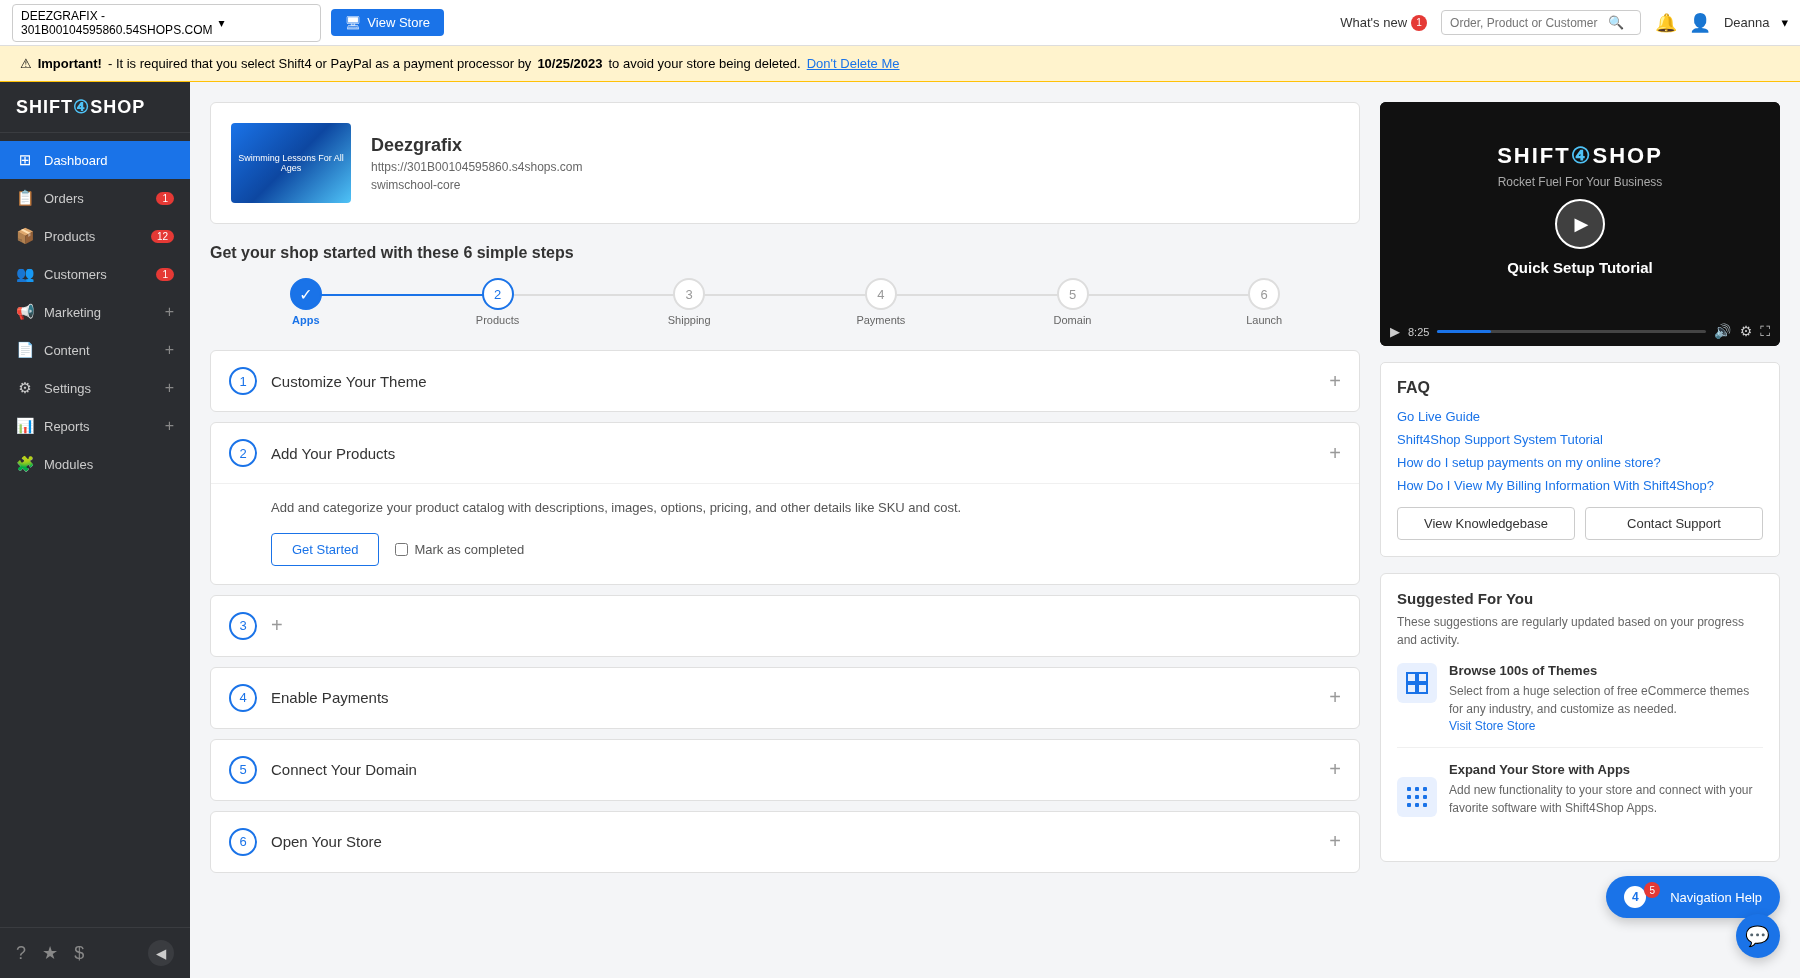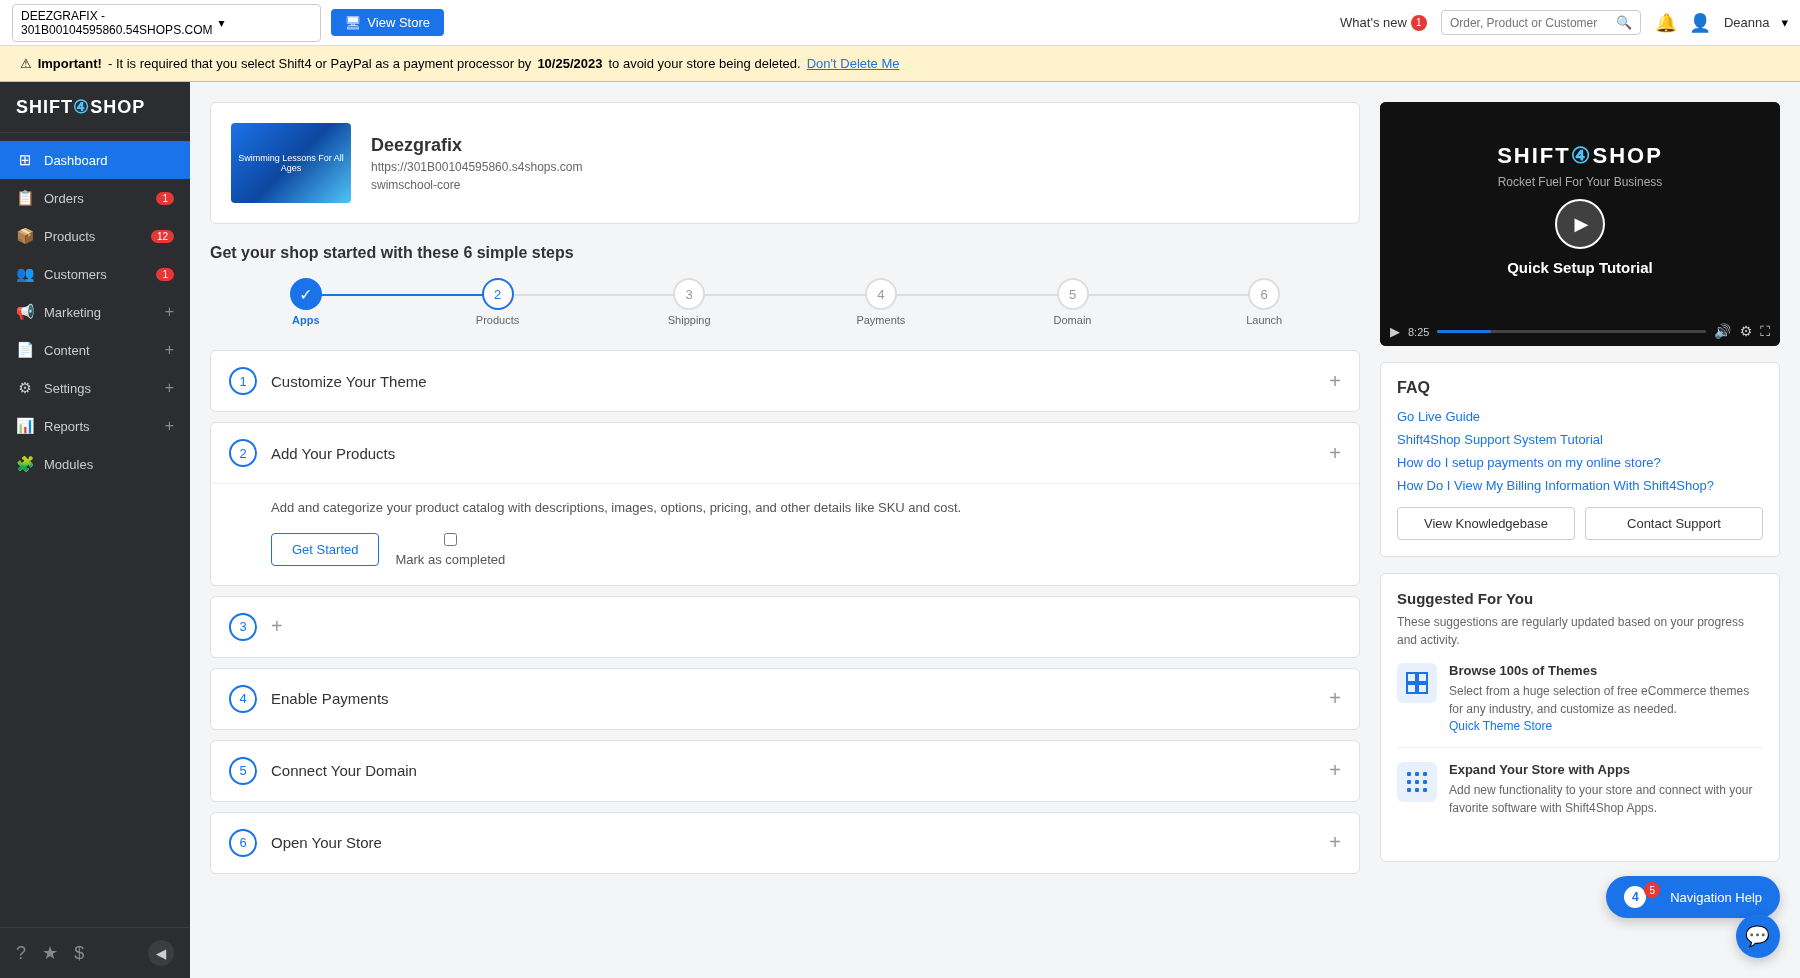--- a/index.html
+++ b/index.html
@@ -6,21 +6,21 @@
     body { font-family: -apple-system, BlinkMacSystemFont, 'Segoe UI', sans-serif; font-size: 13px; background: #f4f5f7; display: flex; flex-direction: column; height: 978px; overflow: hidden; }
 
     
     .topbar { display: flex; align-items: center; background: #fff; border-bottom: 1px solid #ddd; height: 46px; padding: 0 12px; gap: 10px; flex-shrink: 0; z-index: 10; }
     .store-selector { display: flex; align-items: center; border: 1px solid #ccc; border-radius: 4px; padding: 4px 8px; font-size: 12px; gap: 6px; cursor: pointer; min-width: 260px; justify-content: space-between; }
     .store-selector span { flex: 1; }
     .view-store-btn { display: flex; align-items: center; gap: 6px; background: #1a73e8; color: #fff; border: none; border-radius: 4px; padding: 6px 14px; font-size: 13px; cursor: pointer; }
     .topbar-right { margin-left: auto; display: flex; align-items: center; gap: 14px; }
     .whats-new { display: flex; align-items: center; gap: 4px; font-size: 13px; cursor: pointer; color: #333; }
     .badge { background: #e53935; color: #fff; border-radius: 50%; width: 16px; height: 16px; font-size: 10px; display: flex; align-items: center; justify-content: center; }
-    .search-box { display: flex; align-items: center; border: 1px solid #ccc; border-radius: 4px; padding: 4px 8px; gap: 16px; min-width: 200px; }
+    .search-box { display: flex; align-items: center; border: 1px solid #ccc; border-radius: 4px; padding: 4px 8px; gap: 8px; min-width: 200px; }
     .search-box input { border: none; outline: none; font-size: 12px; width: 150px; color: #999; }
     .topbar-icons { display: flex; align-items: center; gap: 12px; }
     .user-name { font-size: 13px; color: #333; cursor: pointer; }
 
     
     .banner { background: #fff3cd; border-bottom: 1px solid #ffc107; padding: 10px 20px; font-size: 13px; display: flex; align-items: center; gap: 6px; flex-shrink: 0; }
     .banner a { color: #1a73e8; text-decoration: underline; cursor: pointer; }
 
     
     .layout { display: flex; flex: 1; overflow: hidden; }
@@ -69,21 +69,21 @@
     
     .accordion-item { background: #fff; border: 1px solid #e0e0e0; border-radius: 6px; margin-bottom: 10px; }
     .accordion-header { display: flex; align-items: center; padding: 16px 18px; cursor: pointer; gap: 14px; }
     .accordion-num { width: 28px; height: 28px; border-radius: 50%; border: 2px solid #1a73e8; display: flex; align-items: center; justify-content: center; font-size: 13px; color: #1a73e8; flex-shrink: 0; }
     .accordion-title { font-size: 15px; font-weight: 500; color: #333; flex: 1; }
     .accordion-toggle { color: #999; font-size: 20px; cursor: pointer; }
     .accordion-body { padding: 0 18px 18px 60px; border-top: 1px solid #f0f0f0; }
     .accordion-body p { font-size: 13px; color: #555; line-height: 1.6; margin-bottom: 14px; padding-top: 14px; }
     .accordion-actions { display: flex; align-items: center; gap: 16px; }
     .get-started-btn { background: #fff; border: 1px solid #1a73e8; color: #1a73e8; border-radius: 4px; padding: 8px 20px; font-size: 13px; cursor: pointer; }
-    .mark-complete { display: flex; align-items: center; gap: 6px; font-size: 13px; color: #555; cursor: pointer; flex-direction: column; }
+    .mark-complete { display: flex; align-items: center; gap: 6px; font-size: 13px; color: #555; cursor: pointer; }
     .mark-complete input { cursor: pointer; }
 
     
     .video-card { background: #000; border-radius: 6px; overflow: hidden; margin-bottom: 16px; position: relative; }
     .video-thumbnail { width: 100%; height: 215px; background: #111; display: flex; flex-direction: column; align-items: center; justify-content: center; position: relative; }
     .video-logo { color: #fff; font-size: 22px; font-weight: bold; letter-spacing: 2px; margin-bottom: 6px; }
     .video-subtitle { color: #aaa; font-size: 12px; margin-bottom: 10px; }
     .video-title-text { color: #fff; font-size: 15px; font-weight: 600; }
     .play-btn { width: 50px; height: 50px; background: rgba(255,255,255,0.2); border-radius: 50%; display: flex; align-items: center; justify-content: center; cursor: pointer; margin-bottom: 10px; border: 2px solid #fff; }
     .play-btn::after { content: '▶'; color: #fff; font-size: 18px; margin-left: 3px; }
@@ -98,21 +98,21 @@
     .faq-title { font-size: 16px; font-weight: 600; color: #333; margin-bottom: 12px; }
     .faq-link { display: block; color: #1a73e8; font-size: 13px; margin-bottom: 8px; cursor: pointer; text-decoration: none; }
     .faq-buttons { display: flex; gap: 10px; margin-top: 14px; }
     .faq-btn { flex: 1; padding: 8px; border: 1px solid #ccc; border-radius: 4px; font-size: 13px; background: #fff; cursor: pointer; color: #333; text-align: center; }
 
     
     .suggested-section { background: #fff; border: 1px solid #e0e0e0; border-radius: 6px; padding: 16px; }
     .suggested-title { font-size: 15px; font-weight: 600; color: #333; margin-bottom: 6px; }
     .suggested-subtitle { font-size: 12px; color: #666; margin-bottom: 14px; line-height: 1.5; }
     .suggested-item { display: flex; gap: 12px; margin-bottom: 14px; padding-bottom: 14px; border-bottom: 1px solid #f0f0f0; }
-    .suggested-item:last-child { border-bottom: none; }
+    .suggested-item:last-child { border-bottom: none; align-items: flex-end; }
     .suggested-icon { width: 40px; height: 40px; border-radius: 6px; background: #e8f0fe; display: flex; align-items: center; justify-content: center; flex-shrink: 0; font-size: 18px; }
     .suggested-content h4 { font-size: 13px; font-weight: 600; color: #333; margin-bottom: 4px; }
     .suggested-content p { font-size: 12px; color: #666; line-height: 1.5; }
     .suggested-content a { color: #1a73e8; font-size: 12px; cursor: pointer; }
 
     
     .nav-help-bubble { position: fixed; bottom: 60px; right: 20px; background: #1a73e8; color: #fff; border-radius: 24px; padding: 10px 18px; font-size: 13px; cursor: pointer; display: flex; align-items: center; gap: 10px; box-shadow: 0 4px 12px rgba(0,0,0,0.2); z-index: 100; }
     .nav-help-num { background: #fff; color: #1a73e8; border-radius: 50%; width: 22px; height: 22px; display: flex; align-items: center; justify-content: center; font-size: 12px; font-weight: bold; }
     .nav-help-badge { background: #e53935; color: #fff; border-radius: 50%; width: 16px; height: 16px; font-size: 10px; display: flex; align-items: center; justify-content: center; margin-left: -6px; margin-top: -14px; }
     .chat-btn { position: fixed; bottom: 20px; right: 20px; background: #1a73e8; color: #fff; border-radius: 50%; width: 44px; height: 44px; display: flex; align-items: center; justify-content: center; font-size: 20px; cursor: pointer; box-shadow: 0 4px 12px rgba(0,0,0,0.2); z-index: 100; }
@@ -368,21 +368,21 @@
               <svg width="24" height="24" viewBox="0 0 24 24" fill="none" stroke="#1a73e8" stroke-width="2">
                 <rect x="2" y="2" width="9" height="9"></rect>
                   <rect x="13" y="2" width="9" height="9"></rect>
                 <rect x="2" y="13" width="9" height="9"></rect>
                   <rect x="13" y="13" width="9" height="9"></rect>
               </svg>
             </div>
             <div class="suggested-content">
               <h4>Browse 100s of Themes</h4>
               <p>Select from a huge selection of free eCommerce themes for any industry, and customize as needed.</p>
-              <a>Quick Theme Store</a>
+              <a>Visit Store Store</a>
             </div>
           </div>
           <div class="suggested-item">
             <div class="suggested-icon">
               <svg width="24" height="24" viewBox="0 0 24 24" fill="#1a73e8">
                 <rect x="2" y="2" width="4" height="4" rx="1"></rect>
                   <rect x="10" y="2" width="4" height="4" rx="1"></rect>
                 <rect x="18" y="2" width="4" height="4" rx="1"></rect>
                   <rect x="2" y="10" width="4" height="4" rx="1"></rect>
                 <rect x="10" y="10" width="4" height="4" rx="1"></rect>

